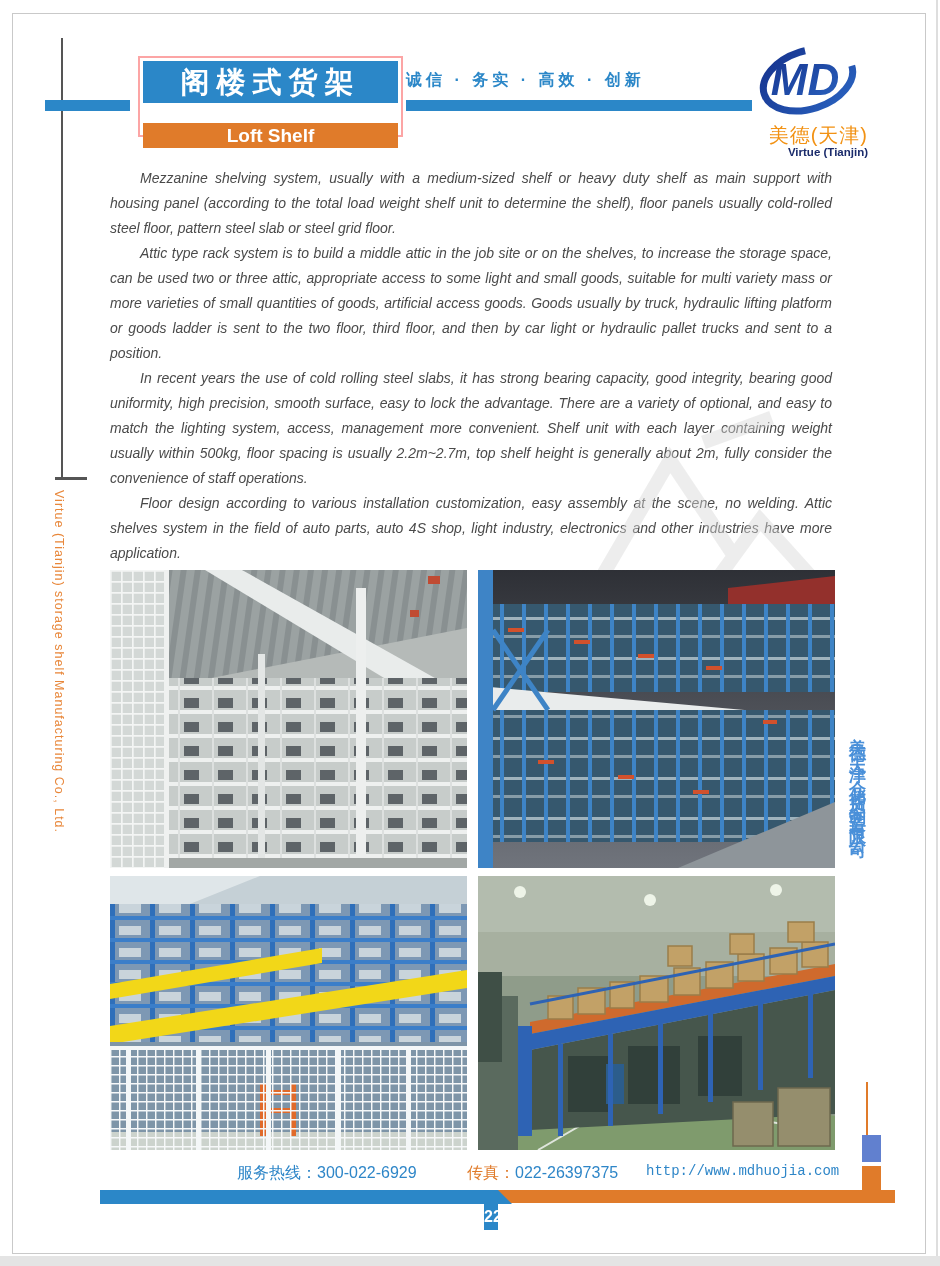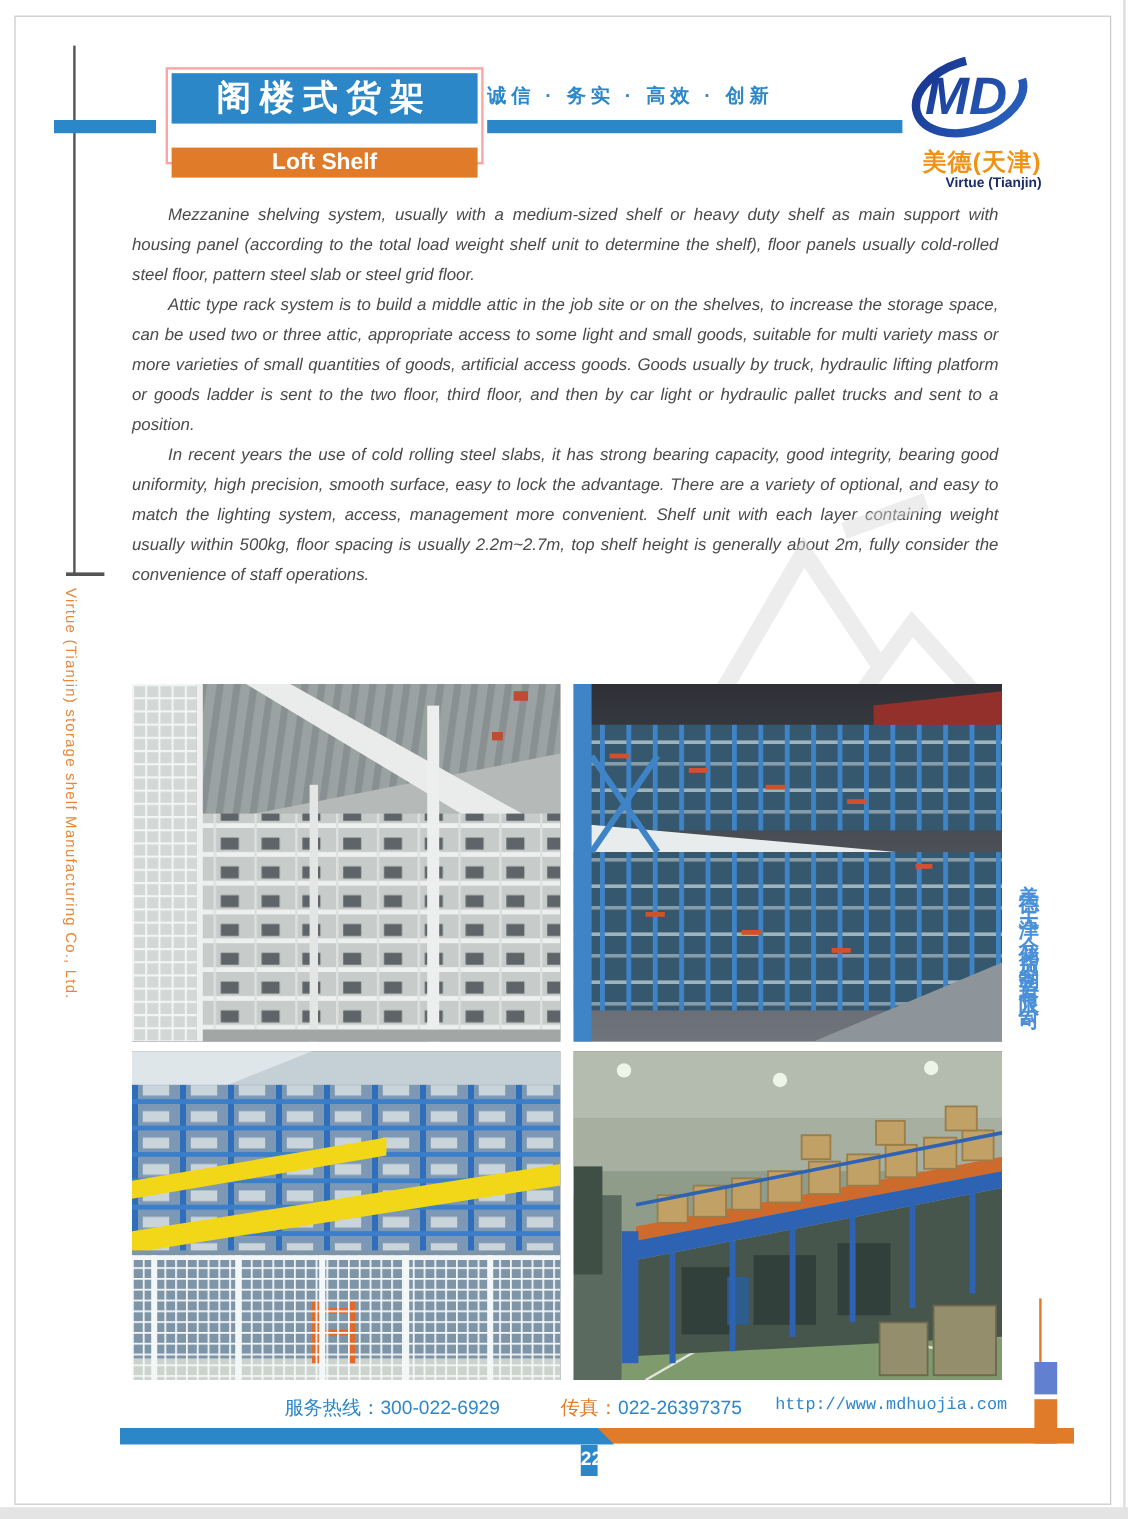--- a/index.html
+++ b/index.html
@@ -18,21 +18,21 @@
   .deco-vtick{left:55px;top:477px;width:32px;height:3px;background:#555;}
   .deco-crossbar{left:45px;top:100px;width:85px;height:11px;background:#2b87c8;}
   .title-box{left:138px;top:56px;width:255px;height:71px;border:2px solid #fca5a5;background:#fff;padding:3px;}
   .title-cn{display:block;height:42px;line-height:42px;background:#2b87c8;color:#fff;text-align:center;
     font-size:29px;font-weight:bold;letter-spacing:7px;}
   .title-en{display:block;height:25px;line-height:25px;background:#e07b2a;color:#fff;text-align:center;
     font-size:19px;font-weight:bold;margin-top:20px;}
   .slogan{left:406px;top:70px;width:346px;text-align:left;color:#2b87c8;font-size:16px;font-weight:bold;letter-spacing:4px;}
   .slogan-bar{left:406px;top:100px;width:346px;height:11px;background:#2b87c8;}
   .logo{left:742px;top:42px;width:126px;text-align:right;}
-  .logo-cn{display:block;color:#f29214;font-size:20px;font-weight:bold;letter-spacing:1px;line-height:22px;}
+  .logo-cn{display:block;color:#f29214;font-size:20px;font-weight:normal;letter-spacing:1px;line-height:22px;}
   .logo-en{display:block;color:#1a2b6b;font-size:11.5px;font-weight:bold;line-height:13px;}
 
   
   .body-text{left:110px;top:166px;width:722px;color:#4a4a4a;font-size:14px;line-height:25px;text-align:justify;}
   .body-text p{margin:0;text-indent:30px;font-style:italic;}
 
   
   .photo{background:#888;}
   .photo svg{display:block;width:100%;height:100%;}
   .ph1{left:110px;top:570px;width:357px;height:298px;}
@@ -93,20 +93,21 @@
     <text x="63" y="53" text-anchor="middle" font-family="Liberation Sans, sans-serif" font-size="44" font-weight="bold" font-style="italic" fill="url(#gmd)">MD</text>
   </svg>
   <span class="logo-cn">美德(天津)</span>
   <span class="logo-en">Virtue (Tianjin)</span>
 </div>
 
 <div class="abs body-text">
   <p>Mezzanine shelving system, usually with a medium-sized shelf or heavy duty shelf as main support with housing panel (according to the total load weight shelf unit to determine the shelf), floor panels usually cold-rolled steel floor, pattern steel slab or steel grid floor.</p>
   <p>Attic type rack system is to build a middle attic in the job site or on the shelves, to increase the storage space, can be used two or three attic, appropriate access to some light and small goods, suitable for multi variety mass or more varieties of small quantities of goods, artificial access goods. Goods usually by truck, hydraulic lifting platform or goods ladder is sent to the two floor, third floor, and then by car light or hydraulic pallet trucks and sent to a position.</p>
   <p>In recent years the use of cold rolling steel slabs, it has strong bearing capacity, good integrity, bearing good uniformity, high precision, smooth surface, easy to lock the advantage. There are a variety of optional, and easy to match the lighting system, access, management more convenient. Shelf unit with each layer containing weight usually within 500kg, floor spacing is usually 2.2m~2.7m, top shelf height is generally about 2m, fully consider the convenience of staff operations.</p>
+  <p>Floor design according to various installation customization, easy assembly at the scene, no welding. Attic shelves system in the field of auto parts, auto 4S shop, light industry, electronics and other industries have more application.</p>
 </div>
 
 <svg class="abs watermark" viewBox="0 0 260 260">
   <g fill="none" stroke="#d9d9d9" stroke-width="14" stroke-linecap="square">
     <polyline points="40,180 110,60 170,150"></polyline>
     <polyline points="120,230 200,120 245,170"></polyline>
     <polyline points="150,40 205,20"></polyline>
   </g>
 </svg>
 

